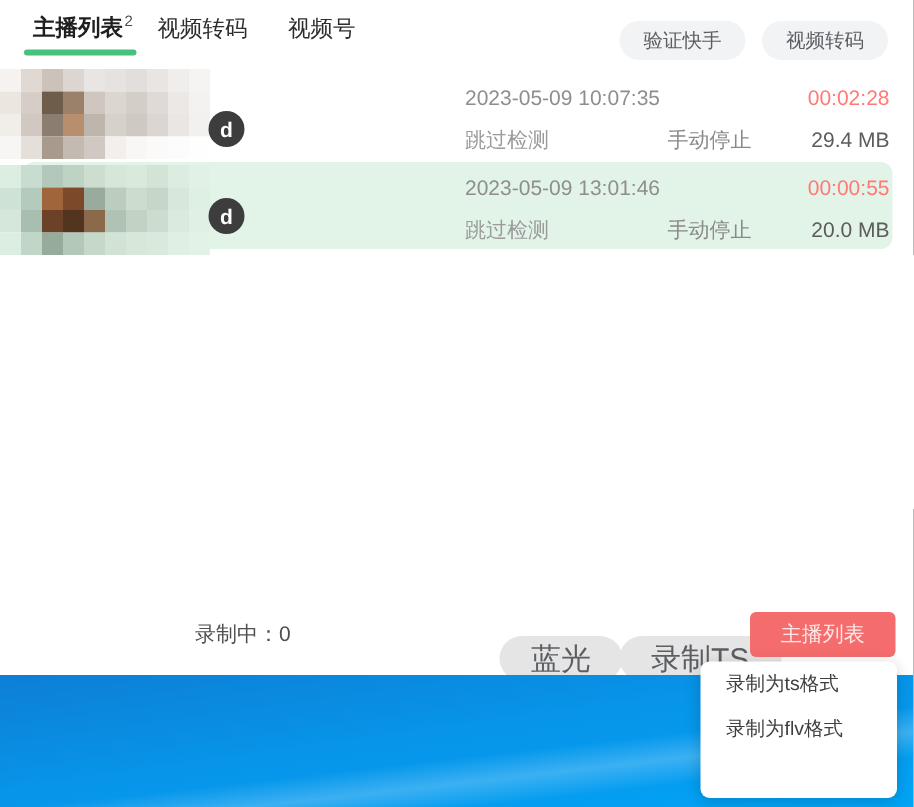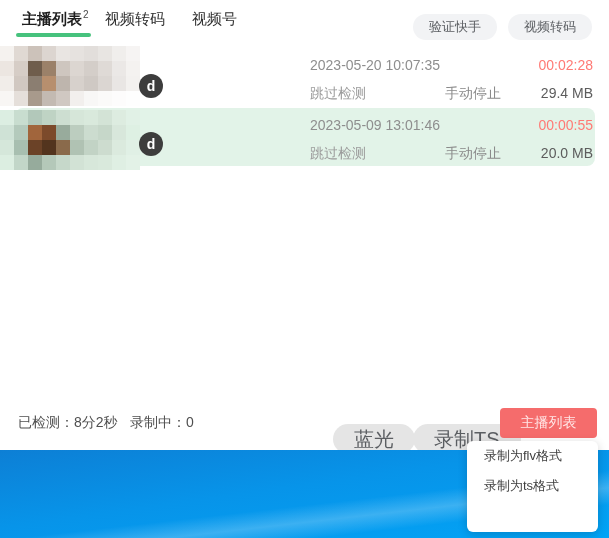--- a/index.html
+++ b/index.html
@@ -109,21 +109,21 @@
         <div style="background: rgb(168, 154, 140);"></div>
         <div style="background: rgb(195, 186, 178);"></div>
         <div style="background: rgb(208, 200, 194);"></div>
         <div style="background: rgb(242, 239, 237);"></div>
         <div style="background: rgb(248, 247, 246);"></div>
         <div style="background: rgb(251, 250, 249);"></div>
         <div style="background: rgb(253, 252, 252);"></div>
         <div style="background: rgb(254, 254, 254);"></div>
       </div>
     <div class="badge" style="top:26px">d</div>
-    <span class="f-time">2023-05-20 10:07:35</span>
+    <span class="f-time">2023-05-09 10:07:35</span>
     <span class="f-dur">00:02:28</span>
     <span class="f-skip">跳过检测</span>
     <span class="f-manual">手动停止</span>
     <span class="f-size">29.4 MB</span>
   </div>
 
   <div class="row" style="top:108px;height:58px">
     <div class="row-bg"></div>
     <div class="mosaic" style="top:2px">
         <div style="background: rgb(220, 238, 226);"></div>
@@ -168,28 +168,27 @@
         <div style="background: rgb(227, 242, 231);"></div>
       </div>
     <div class="badge" style="top:24px">d</div>
     <span class="f-time">2023-05-09 13:01:46</span>
     <span class="f-dur">00:00:55</span>
     <span class="f-skip">跳过检测</span>
     <span class="f-manual">手动停止</span>
     <span class="f-size">20.0 MB</span>
   </div>
 
-  <span class="stat" style="left:18px">已检测：8分2秒</span>
   <span class="stat" style="left:130px">录制中：0</span>
   <button class="foot-pill" style="left:333px">蓝光</button>
   <button class="foot-pill" style="left:413px">录制TS</button>
   <button class="btn-stop">主播列表</button>
 
   <div class="desktop">
     <div class="beam"></div>
   </div>
 
   <div class="dropdown">
+    <div class="menu-item">录制为ts格式</div>
     <div class="menu-item">录制为flv格式</div>
-    <div class="menu-item">录制为ts格式</div>
   </div>
 
 </div>
 
 </body></html>

